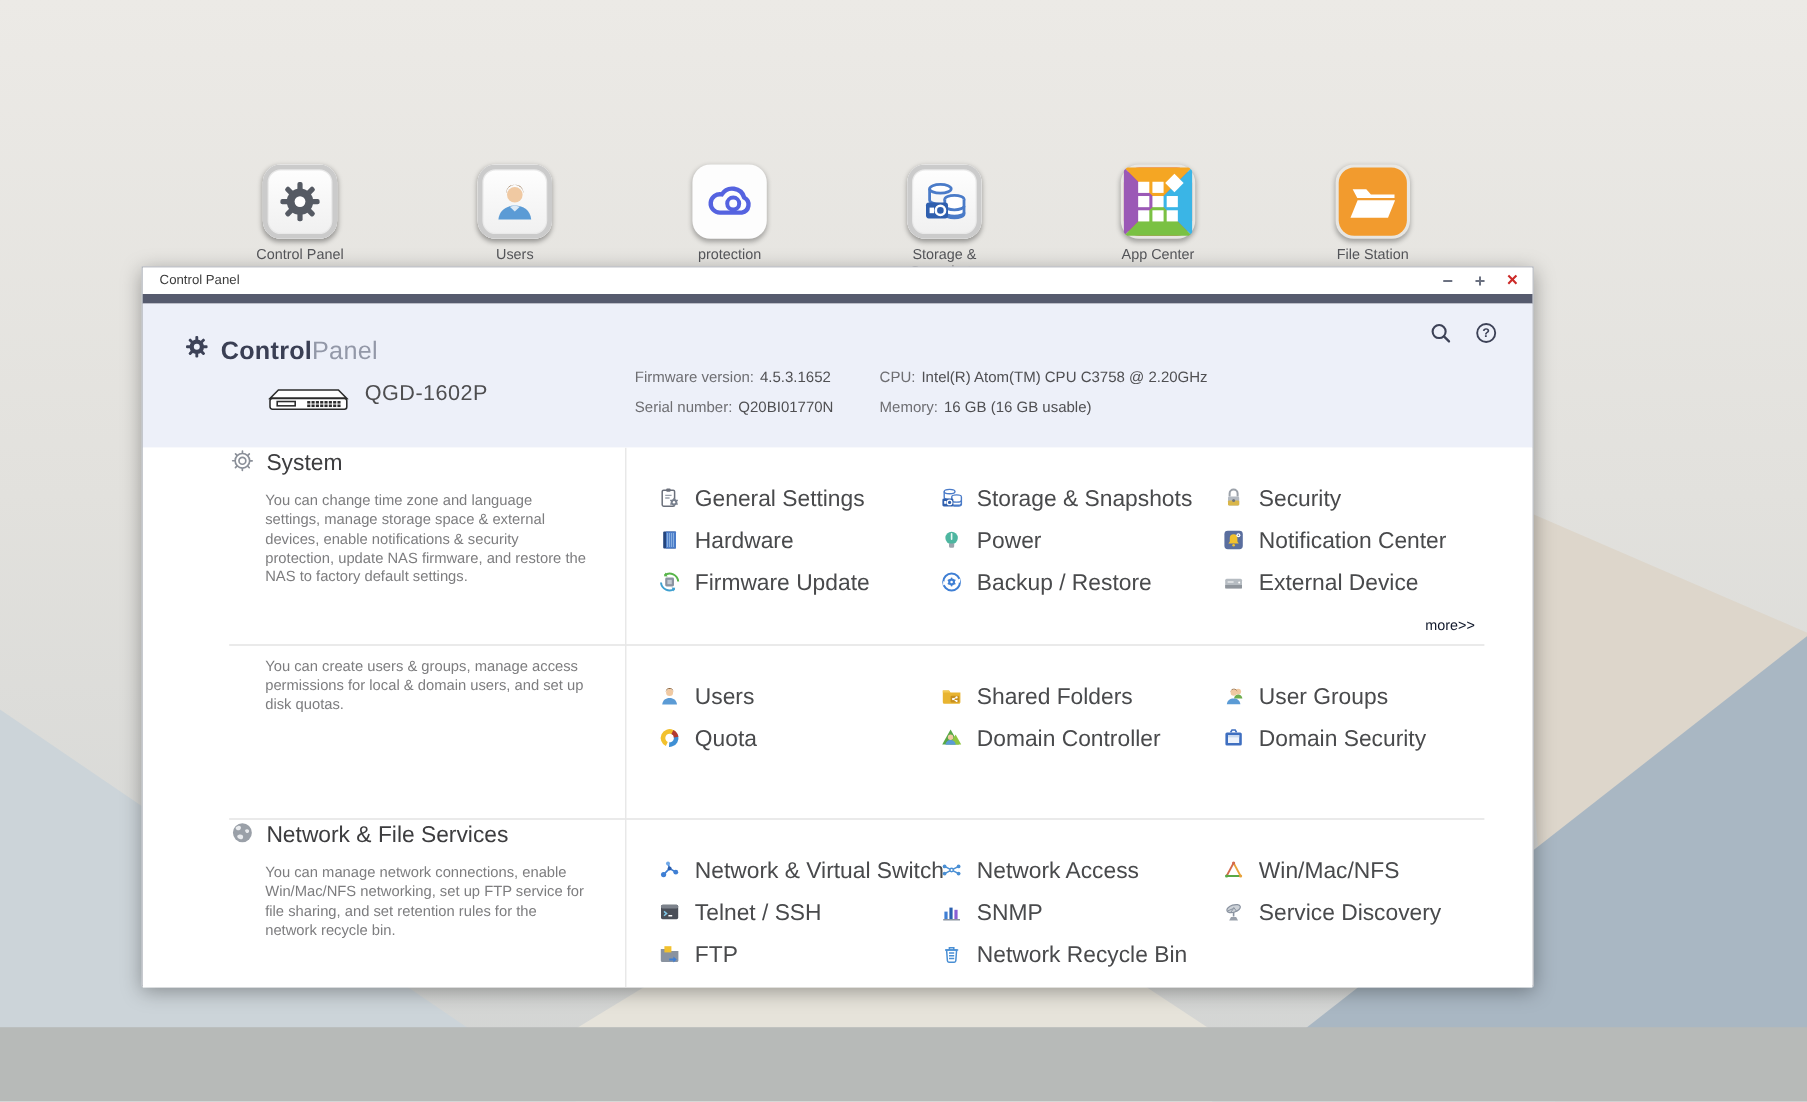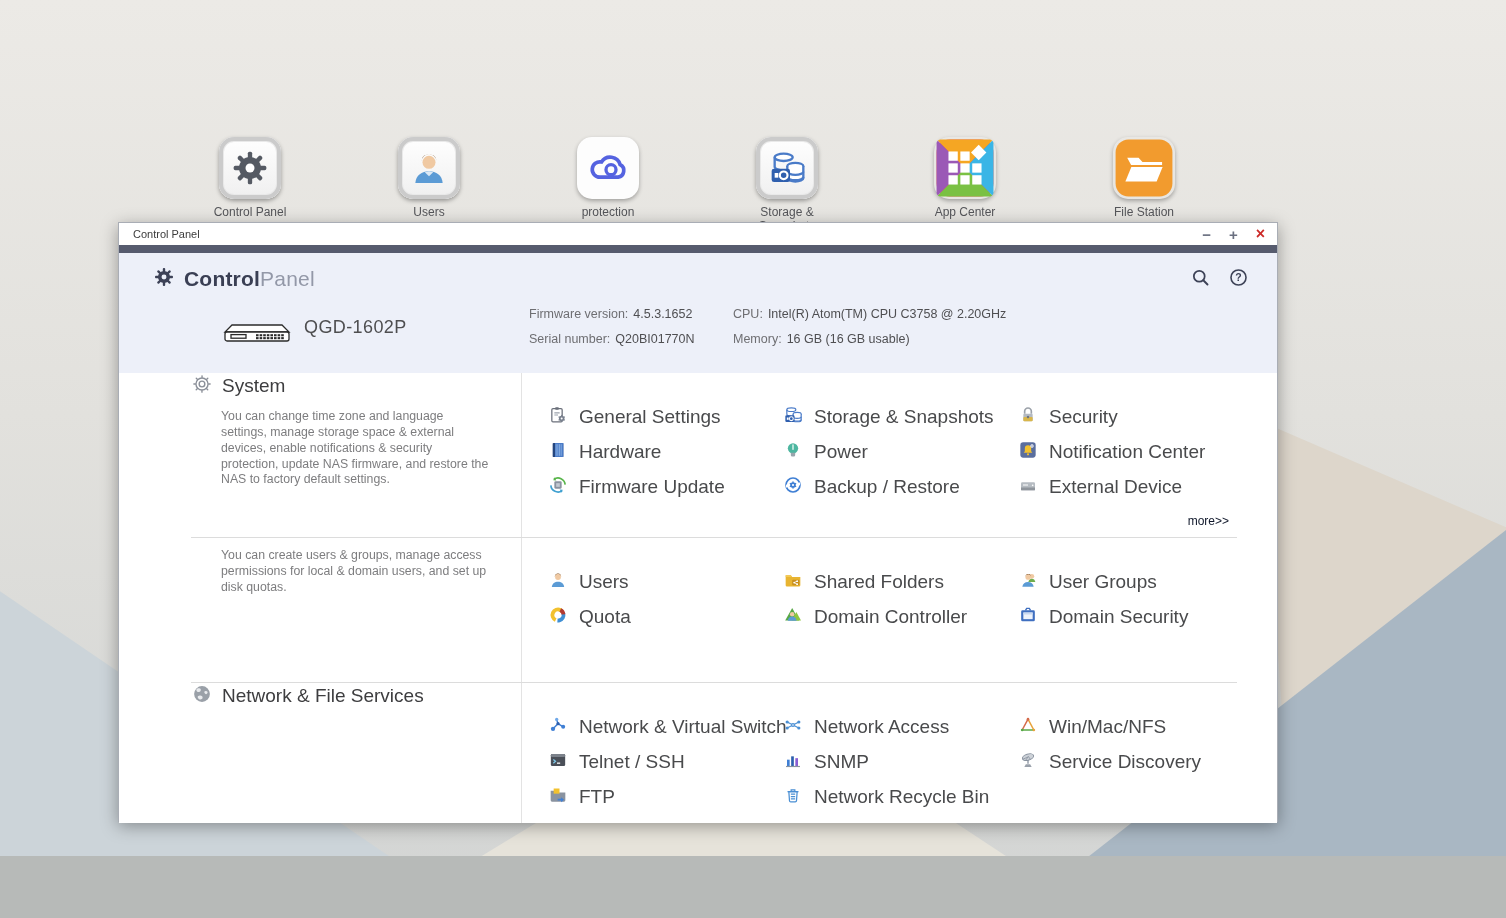--- a/index.html
+++ b/index.html
@@ -35,21 +35,21 @@
   .window { position:absolute; left:118px; top:222px; width:1160px; height:600px; z-index:2;
     background:#fff; box-shadow:0 4px 16px rgba(0,0,0,.35); border:1px solid #a9adb5; }
   .titlebar { height:22px; background:#fff; display:flex; align-items:center; padding:0 12px 0 14px; }
   .titlebar .wtitle { font-size:11px; color:#3c3c3c; flex:1; }
   .wctl { display:flex; gap:18px; align-items:center; }
   .wctl span { font-size:15px; font-weight:bold; color:#6a7080; cursor:pointer; line-height:1; }
   .wctl .close { color:#cc2a28; font-size:16px; }
   .strip { height:8px; background:#565b6e; }
 
   .band { height:120px; background:#edf0f9; position:relative; }
-  .appline { position:absolute; left:34px; top:13px; display:flex; align-items:center; gap:9px; }
+  .appline { position:absolute; left:34px; top:25px; display:flex; align-items:flex-end; gap:9px; }
   .appline .brand { font-size:21px; letter-spacing:.2px; }
   .brand b { color:#3a3f54; font-weight:bold; }
   .brand span { color:#9398a8; font-weight:normal; }
   .bandicons { position:absolute; right:28px; top:14px; display:flex; gap:17px; }
   .bandicons .bico { cursor:pointer; }
 
   .devrow { position:absolute; left:0; top:54px; width:100%; }
   .nasimg { position:absolute; left:104px; top:14px; }
   .model { position:absolute; left:185px; top:10px; font-size:18px; color:#4e4e50; letter-spacing:.4px; }
   .info { position:absolute; top:0; font-size:12.5px; color:#4f4f52; }
@@ -464,20 +464,21 @@
       <div class="sep"></div>
       <div class="section sec-network">
         <div class="leftcol">
           <div class="lc-head">
             <span><svg width="22" height="22" viewBox="0 0 24 24" xmlns="http://www.w3.org/2000/svg">
                 <circle cx="12" cy="12" r="8.6" fill="#9aa0a8"></circle>
                 <path d="M8 5.8c2-.6 3.4 1 2.4 2.8S6.6 10 6 8.4 6.6 6.2 8 5.8zM15.4 9c1.6-.6 3.2.4 2.6 2s-2.6 1.6-3.2 0 -.4-1.6.6-2zM8.8 13.8c2.2-.6 4.4.4 3.8 2.6s-3.8 1.8-4.8.2 -.4-2.4 1-2.8z" fill="#e9ebee"></path>
               </svg></span>
             <span class="sectitle">Network &amp; File Services</span>
           </div>
+          <div class="lc-desc">You can manage network connections, enable Win/Mac/NFS networking, set up FTP service for file sharing, and set retention rules for the network recycle bin.</div>
         </div>
         <div class="grid">
           <div class="gcol">
             <div class="item">
               <span><svg width="20" height="20" viewBox="0 0 24 24" xmlns="http://www.w3.org/2000/svg">
                   <g stroke="#3f7fd4" stroke-width="1.7">
                     <path d="M6 16.6L12 10.4M12 10.4l6.2 3.8M12 10.4l-1.6-5"></path>
                   </g>
                   <circle cx="6" cy="16.6" r="2.6" fill="#3f7fd4"></circle>
                   <circle cx="18.2" cy="14.2" r="2.4" fill="#3f7fd4"></circle>

